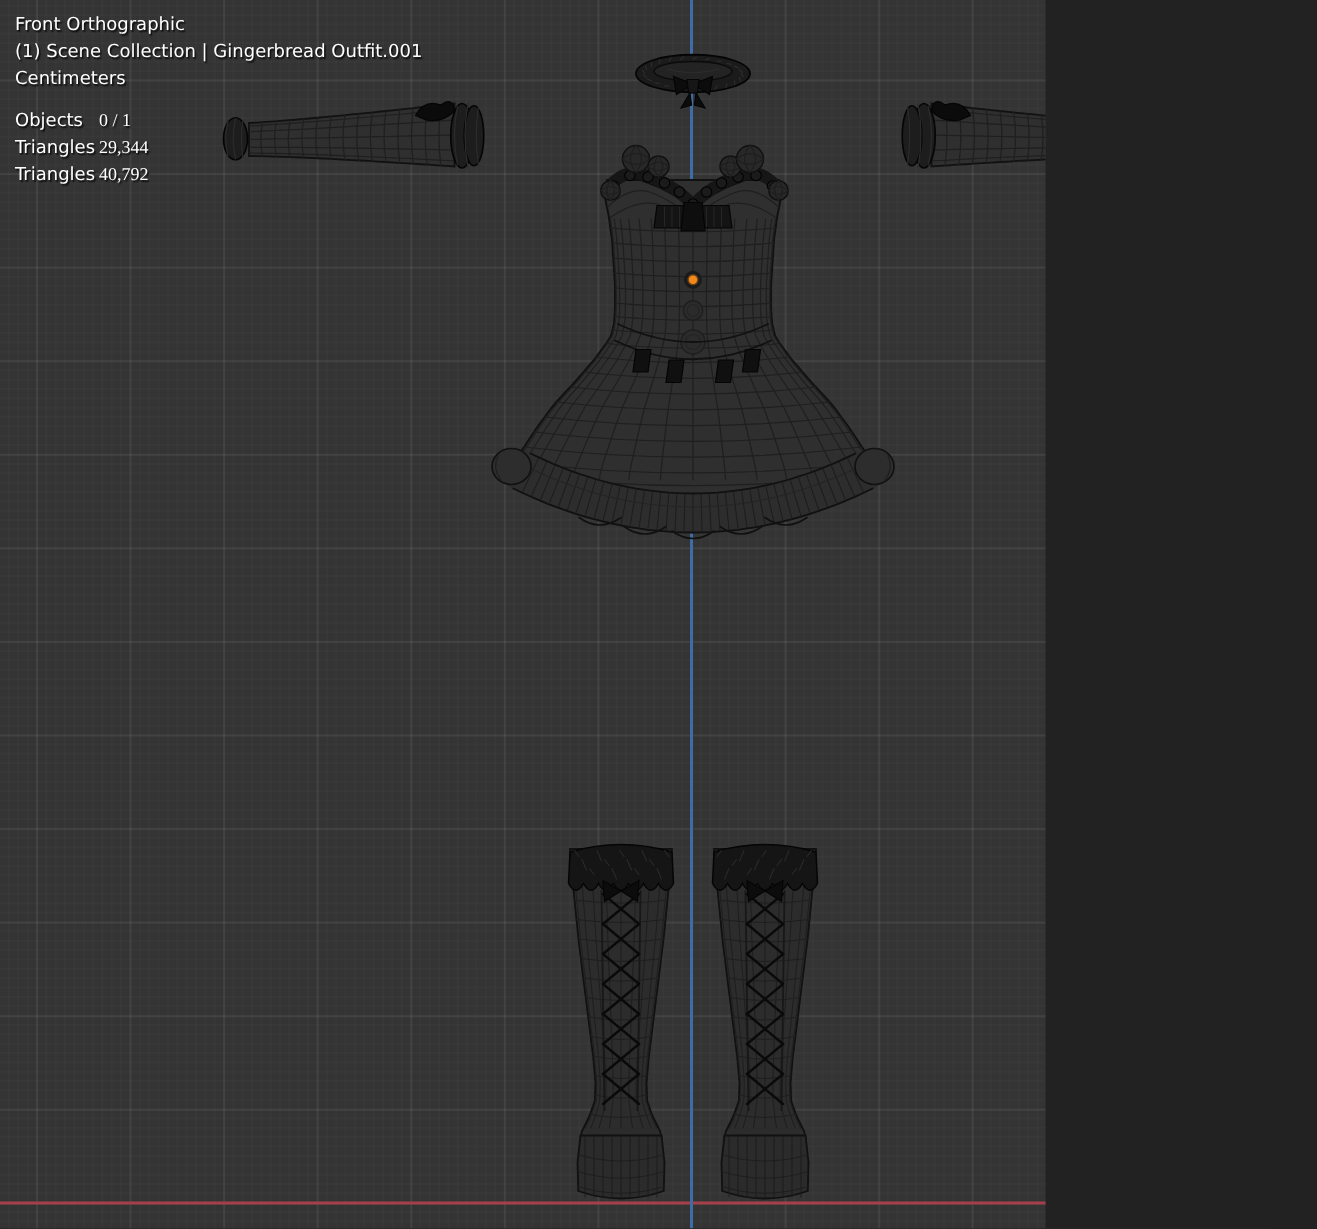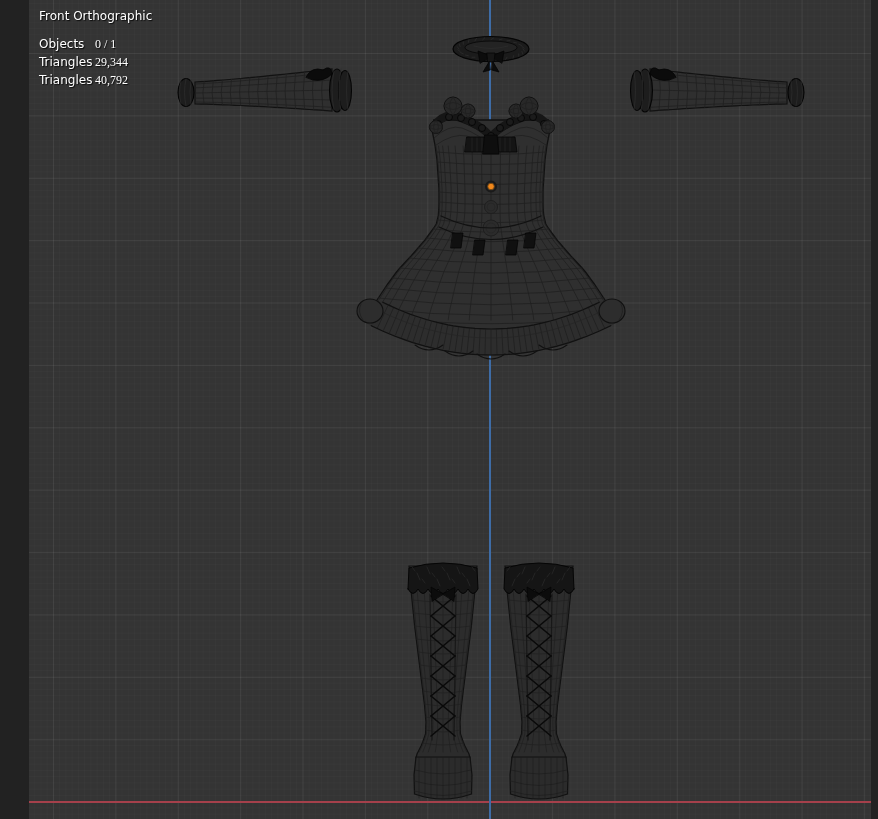--- a/index.html
+++ b/index.html
@@ -1,27 +1,26 @@
 <!DOCTYPE html>
 <html><head>
 <meta charset="utf-8">
 <style>
   html,body{margin:0;padding:0;background:#222;}
   .stage{
-    position:relative;width:842px;height:819px;overflow:hidden;
+    position:relative;width:697px;height:819px;overflow:hidden;
     background-color:#343434;
     background-image:
       linear-gradient(to right, rgba(255,255,255,0.055) 1px, transparent 1px),
       linear-gradient(to bottom, rgba(255,255,255,0.055) 1px, transparent 1px),
       linear-gradient(to right, rgba(255,255,255,0.016) 1px, transparent 1px),
       linear-gradient(to bottom, rgba(255,255,255,0.016) 1px, transparent 1px);
     background-size:62.4px 62.4px,62.4px 62.4px,6.24px 6.24px,6.24px 6.24px;
     background-position:24px 0,0 53px,24px 0,0 53px;
     font-family:"DejaVu Sans","Liberation Sans",sans-serif;
-    margin-left:29px;
   }
   .axis-z{position:absolute;left:460px;top:0;width:2px;height:819px;background:#3e6ca6;}
   .axis-x{position:absolute;left:0;top:801px;width:878px;height:2px;background:#a5404b;}
   svg.mesh{position:absolute;left:0;top:0;}
   .overlay{
     position:absolute;left:10px;top:7px;color:#ffffff;font-size:12px;
     text-shadow:1px 1px 1px rgba(0,0,0,0.8);
   }
   .ov-line{height:18px;line-height:18px;white-space:nowrap;}
   .stats{margin-top:10px;}
@@ -432,20 +431,22 @@
         </g>
       </g>
     <g id="g-origin">
         <circle cx="462" cy="186.5" r="5" fill="none" stroke="#1a1a1a" stroke-width="2"></circle>
         <circle cx="462" cy="186.5" r="3.2" fill="#f2881c" stroke="#6e430f" stroke-width="0.8"></circle>
       </g>
   </svg>
 
   <div class="overlay">
     <div class="ov-line">Front Orthographic</div>
+    <div class="ov-line">(1) Scene Collection | Gingerbread Outfit.001</div>
+    <div class="ov-line">Centimeters</div>
     <div class="stats">
       <div class="srow">
         <span class="slabel">Objects</span>
         <span class="sval">0 / 1</span>
       </div>
       <div class="srow">
         <span class="slabel">Triangles</span>
         <span class="sval">29,344</span>
       </div>
       <div class="srow">

